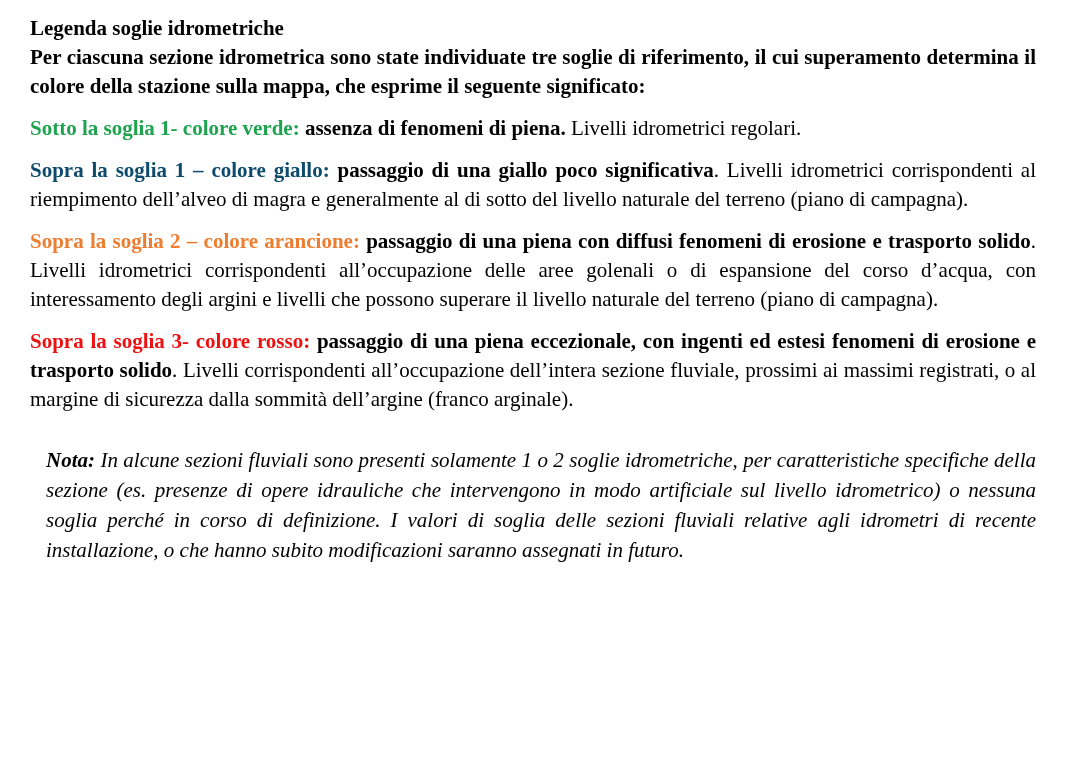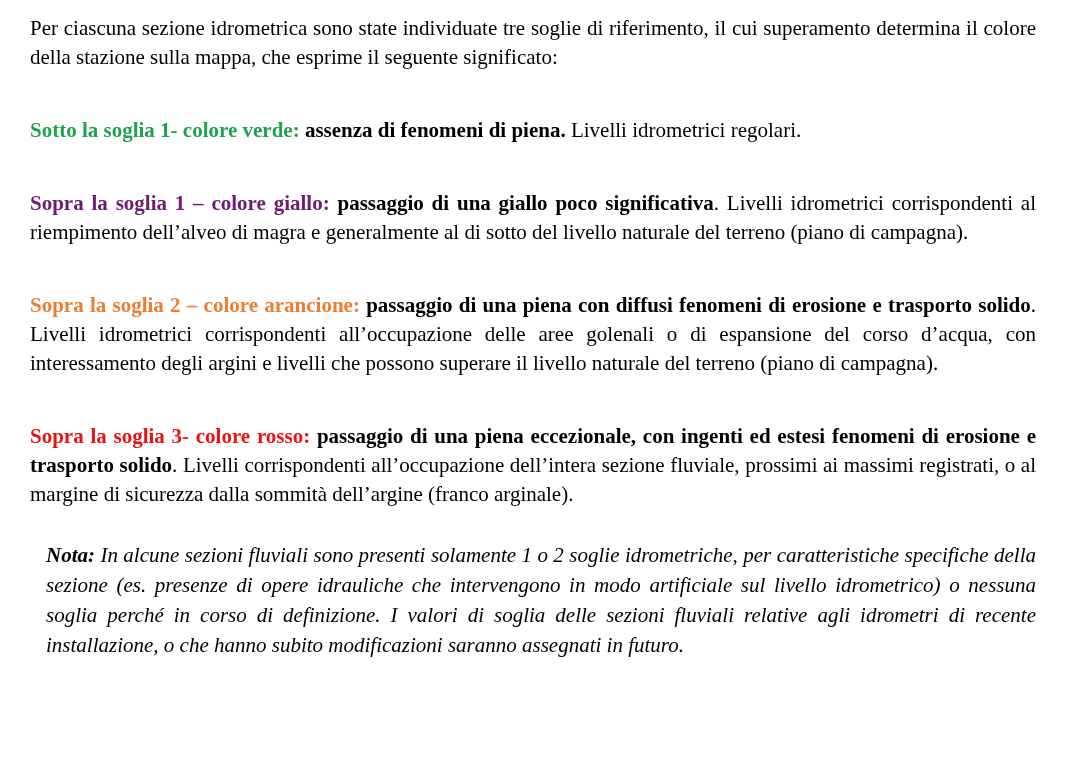--- a/index.html
+++ b/index.html
@@ -19,23 +19,24 @@
     overflow: hidden;
   }
   .doc-title {
     font-size: 21px;
     font-weight: bold;
     margin: 0;
   }
   .intro {
     margin: 0;
     text-align: justify;
+    font-weight: bold;
   }
   p.threshold {
-    margin: 44px 0 0 0;
+    margin: 13px 0 0 0;
     text-align: justify;
   }
   .t-label {
     font-weight: bold;
   }
   .t-bold {
     font-weight: bold;
   }
   .t-body {
     font-weight: normal;
@@ -49,26 +50,27 @@
   .note-label {
     font-weight: bold;
     font-style: italic;
   }
 </style>
 </head>
 <body>
 
 <div>
 
+  <h1 class="doc-title">Legenda soglie idrometriche</h1>
 
   <p class="intro">Per ciascuna sezione idrometrica sono state individuate tre soglie di riferimento, il cui superamento determina il colore della stazione sulla mappa, che esprime il seguente significato:</p>
 
   <p class="threshold"><span class="t-label" style="color: rgb(30, 163, 79);">Sotto la soglia 1- colore verde:</span><span class="t-bold"> assenza di fenomeni di piena.</span><span class="t-body"> Livelli idrometrici regolari.</span></p>
 
-  <p class="threshold"><span class="t-label" style="color: #701a75;">Sopra la soglia 1 – colore giallo:</span><span class="t-bold"> passaggio di una giallo poco significativa</span><span class="t-body">. Livelli idrometrici corrispondenti al riempimento dell’alveo di magra e generalmente al di sotto del livello naturale del terreno (piano di campagna).</span></p>
+  <p class="threshold"><span class="t-label" style="color: #0c4a6e;">Sopra la soglia 1 – colore giallo:</span><span class="t-bold"> passaggio di una giallo poco significativa</span><span class="t-body">. Livelli idrometrici corrispondenti al riempimento dell’alveo di magra e generalmente al di sotto del livello naturale del terreno (piano di campagna).</span></p>
 
   <p class="threshold"><span class="t-label" style="color: rgb(237, 125, 49);">Sopra la soglia 2 – colore arancione:</span><span class="t-bold"> passaggio di una piena con diffusi fenomeni di erosione e trasporto solido</span><span class="t-body">. Livelli idrometrici corrispondenti all’occupazione delle aree golenali o di espansione del corso d’acqua, con interessamento degli argini e livelli che possono superare il livello naturale del terreno (piano di campagna).</span></p>
 
   <p class="threshold"><span class="t-label" style="color: rgb(238, 17, 17);">Sopra la soglia 3- colore rosso:</span><span class="t-bold"> passaggio di una piena eccezionale, con ingenti ed estesi fenomeni di erosione e trasporto solido</span><span class="t-body">. Livelli corrispondenti all’occupazione dell’intera sezione fluviale, prossimi ai massimi registrati, o al margine di sicurezza dalla sommità dell’argine (franco arginale).</span></p>
 
   <p class="note"><span class="note-label">Nota:</span><span> In alcune sezioni fluviali sono presenti solamente 1 o 2 soglie idrometriche, per caratteristiche specifiche della sezione (es. presenze di opere idrauliche che intervengono in modo artificiale sul livello idrometrico) o nessuna soglia perché in corso di definizione. I valori di soglia delle sezioni fluviali relative agli idrometri di recente installazione, o che hanno subito modificazioni saranno assegnati in futuro.</span></p>
 
 </div>
 
 </body></html>

